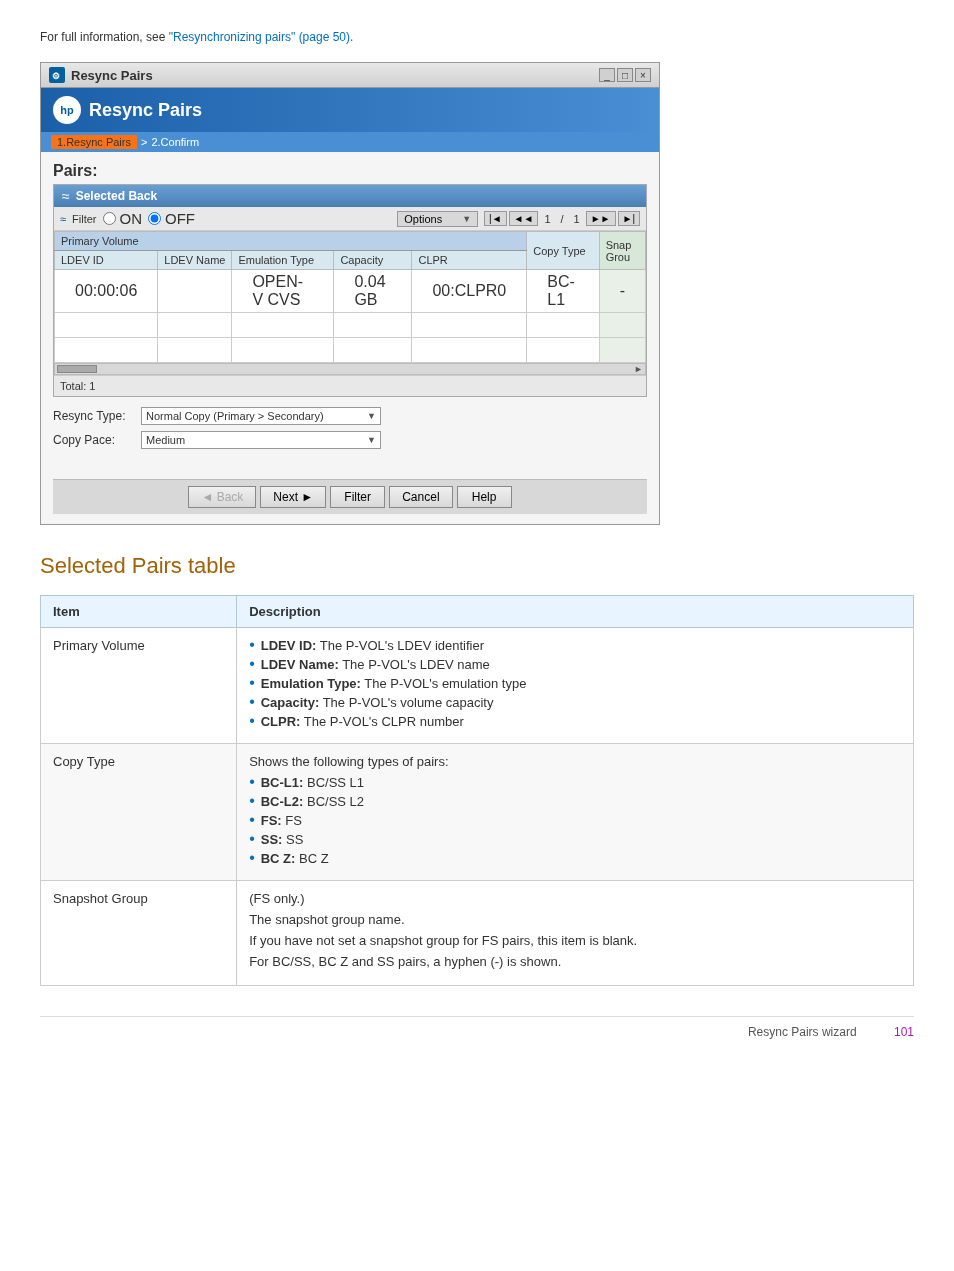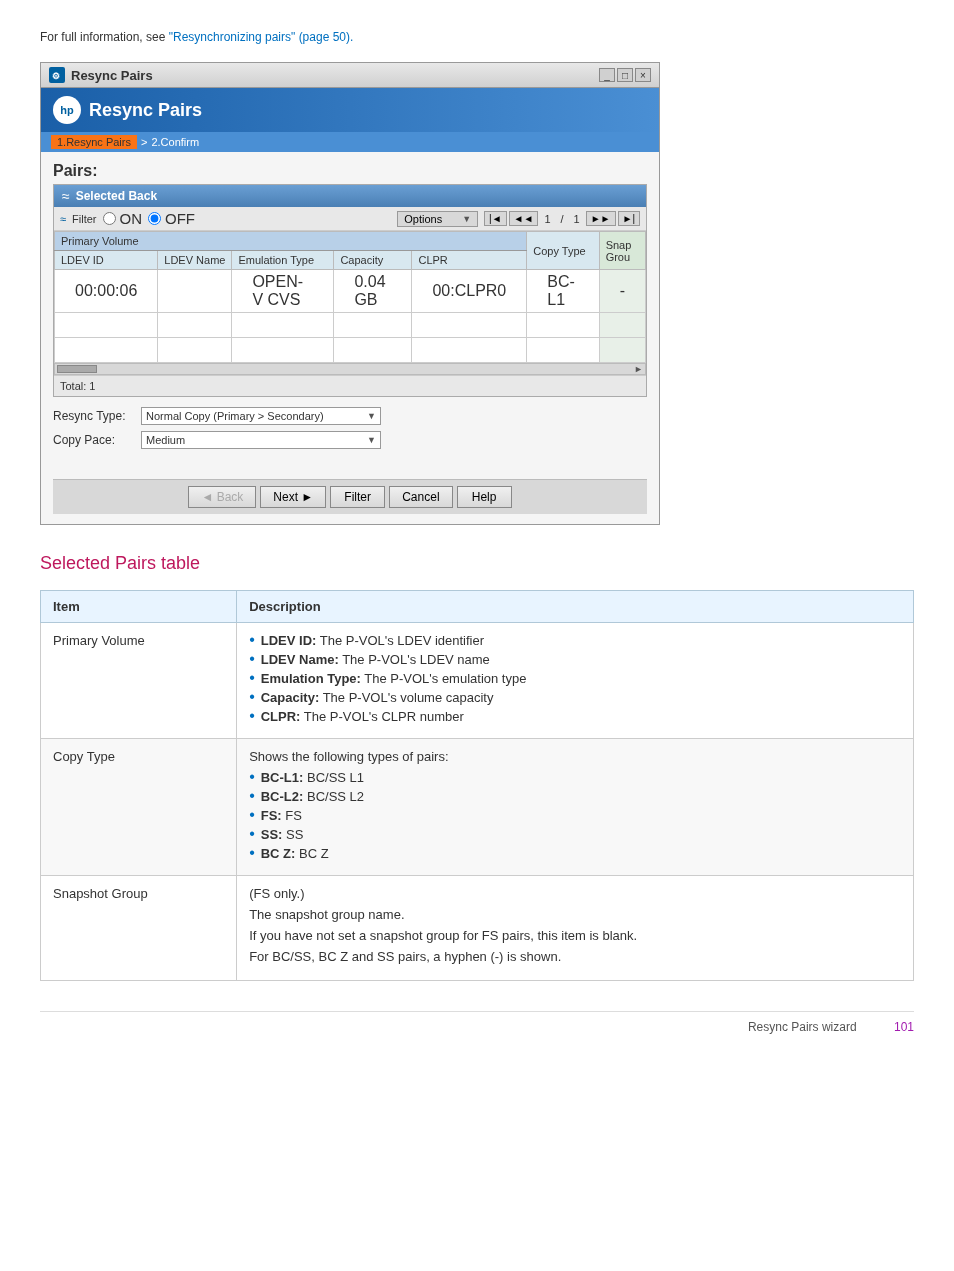--- a/index.html
+++ b/index.html
@@ -311,22 +311,22 @@
       cursor: pointer;
       min-width: 55px;
       text-align: center;
     }
     .footer-btn.disabled {
       color: #aaa;
     }
 
     
     .section-title {
-      font-size: 18px;
-      color: #be185d;
+      font-size: 22px;
+      color: #a16207;
       font-weight: normal;
       margin-bottom: 16px;
       margin-top: 28px;
     }
 
     .reference-table {
       width: 100%;
       border-collapse: collapse;
       font-size: 13px;
     }

